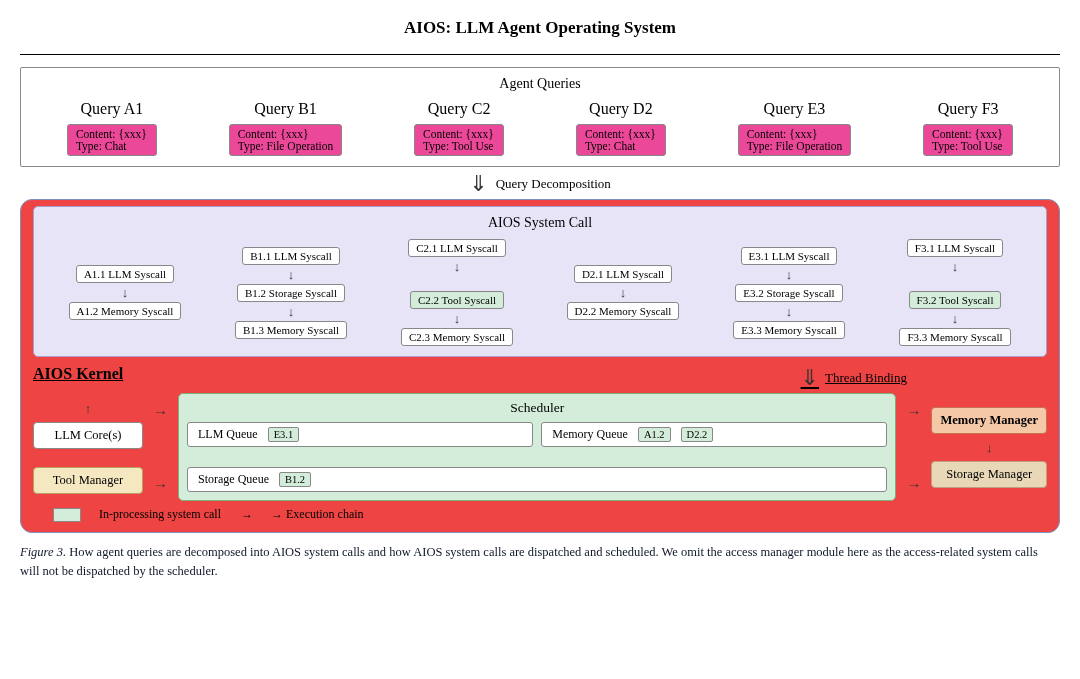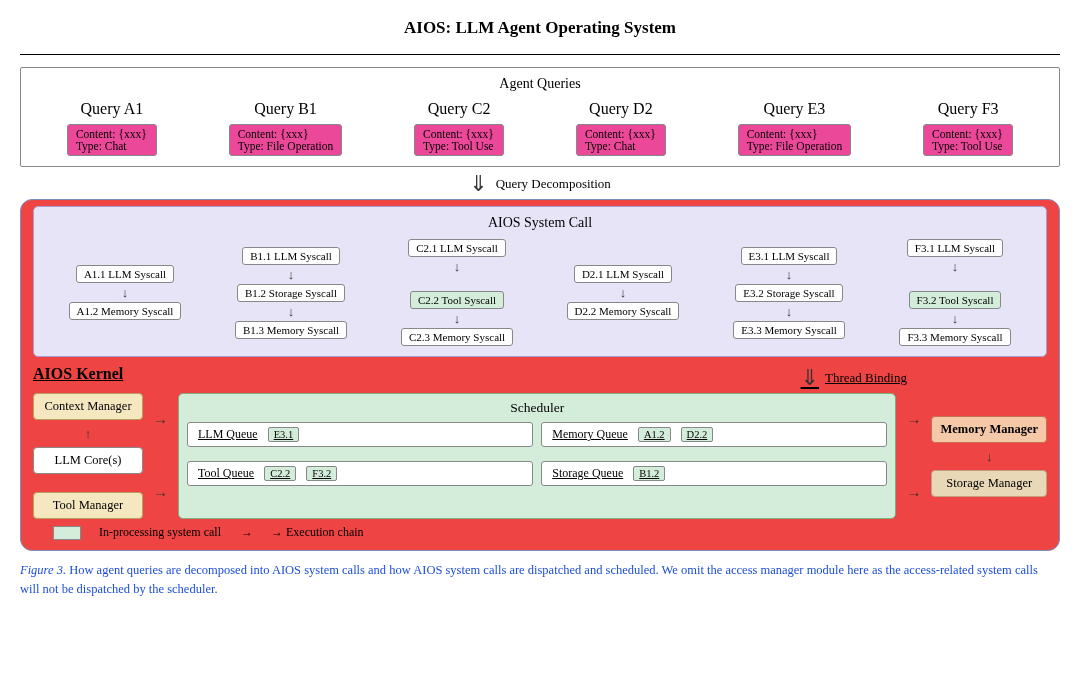--- a/index.html
+++ b/index.html
@@ -178,22 +178,21 @@
       flex: 1;
     }
     .scheduler-title {
       text-align: center;
       font-size: 13.5px;
       margin-bottom: 6px;
     }
     .queue-rows {
       display: flex;
       flex-direction: column;
-      gap: 14px;
-      text-decoration: underline;
+      gap: 20px;
     }
     .queue-row {
       display: flex;
       gap: 8px;
       align-items: center;
     }
     .queue-item {
       border: 1.5px solid #888;
       border-radius: 3px;
       background: #fff;
@@ -260,21 +259,21 @@
       border: 1px solid #888;
       background: #d4edda;
       display: inline-block;
     }
 
     
     .caption {
       font-size: 12.5px;
       margin-top: 10px;
       line-height: 1.5;
-      color: #1d4ed8;
+      color: #0f172a;
     }
     .caption-fig {
       font-style: italic;
     }
 
     .small-up-arrow {
       text-align: center;
       font-size: 13px;
       color: #333;
       line-height: 1;
@@ -410,21 +409,20 @@
     <div style="display:flex; align-items:center; gap:6px; padding-right:140px;">
       <span class="big-arrow">⇓</span>
       <span class="arrow-label">Thread Binding</span>
     </div>
   </div>
 
   <div class="kernel-content">
 
     <div class="left-col">
 
-      <div class="left-box">Context Manager</div>
 
       <div class="small-up-arrow">↑</div>
 
       <div class="left-box llm">LLM Core(s)</div>
 
       <div style="height:6px;"></div>
 
       <div class="left-box">Tool Manager</div>
     </div>
 
@@ -445,25 +443,20 @@
           </div>
           <div class="queue-item">
             <span>Memory Queue</span>
             <span class="queue-tag green">A1.2</span>
             <span class="queue-tag green">D2.2</span>
           </div>
         </div>
 
         <div class="queue-row">
           <div class="queue-item">
-            <span>Tool Queue</span>
-            <span class="queue-tag green">C2.2</span>
-            <span class="queue-tag green">F3.2</span>
-          </div>
-          <div class="queue-item">
             <span>Storage Queue</span>
             <span class="queue-tag green">B1.2</span>
           </div>
         </div>
       </div>
     </div>
 
     <div style="display:flex; flex-direction:column; justify-content:center; gap:22px; align-items:center; margin: 0 2px;">
       <div class="arrowblock">→</div>
       <div style="height:12px;"></div>

